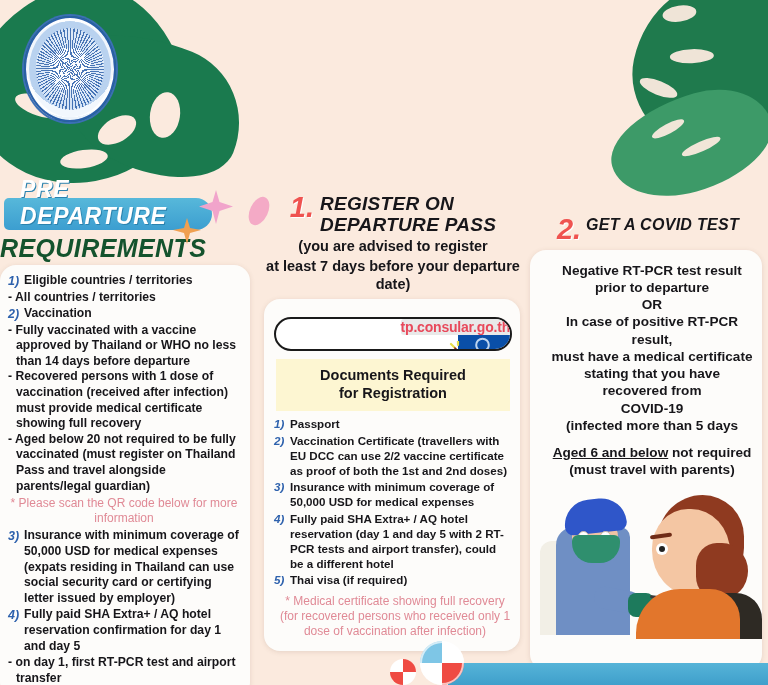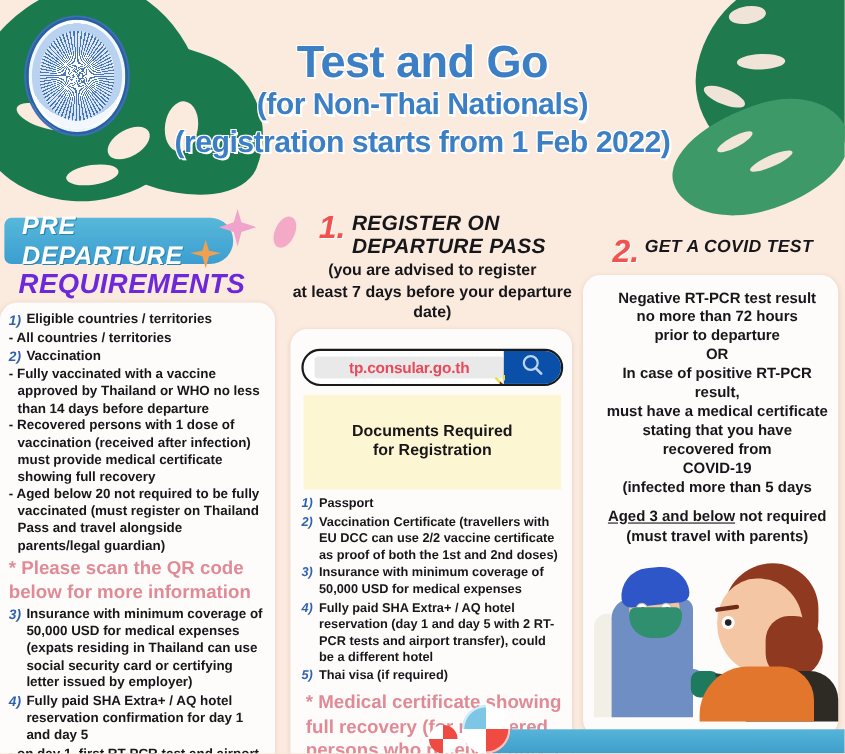--- a/index.html
+++ b/index.html
@@ -80,92 +80,92 @@
     text-shadow: 2px 2px 0 #ffffff, -1px -1px 0 #fff, 1px -1px 0 #fff, -1px 1px 0 #fff;
   }
 
   
   .col { position: absolute; top: 190px; }
   .col-left  { left: 0px;   width: 258px; }
   .col-mid   { left: 262px; width: 262px; }
   .col-right { left: 528px; width: 240px; }
 
   .banner {
-    margin: 8px 0 0 4px; width: 208px; height: 42px;
+    margin: 8px 0 0 4px; width: 208px; height: 32px;
     background: linear-gradient(180deg, #57b8da 0%, #3c9ed0 100%);
     border-radius: 8px 26px 26px 8px;
-    display: flex; align-items: center; padding-left: 16px;
+    display: flex; align-items: flex-end; padding-left: 16px;
     position: relative;
   }
   .banner-text {
     font-size: 23px; font-weight: bold; font-style: italic; color: #ffffff;
     letter-spacing: .6px;
     text-shadow: 1px 1px 0 #2b82ae;
   }
   .star { position: absolute; }
   .star svg { display: block; }
 
   .req-head {
-    text-align: center; margin: 4px 0 2px 0;
-    font-size: 25px; font-weight: bold; font-style: italic; color: #6d28d9;
+    text-align: left; margin: 4px 0 2px 0;
+    font-size: 25px; font-weight: bold; font-style: italic; color: #14532d;
     letter-spacing: .4px; padding-right: 18px;
   }
 
   .card {
     background: #fdfcfa;
     border-radius: 16px;
     box-shadow: 0 1px 5px rgba(120,90,70,.16);
   }
   .card-left  { margin: 2px 8px 0 0; padding: 8px 10px 12px 8px; }
   .card-mid   { margin: 6px 4px 0 2px; padding: 10px 8px 10px 10px; }
   .card-right { margin: 6px 6px 0 2px; padding: 12px 8px 6px 20px; min-height: 420px; }
   .li { display: flex; align-items: flex-start; margin-bottom: 1px; }
   .num {
     color: #2f62ad; font-weight: bold; font-style: italic;
     font-size: 12.5px; min-width: 16px; flex: 0 0 16px; line-height: 1.28;
   }
   .txt { font-size: 12.2px; font-weight: bold; color: #17161a; line-height: 1.28; }
   .sub { font-size: 12.2px; font-weight: bold; color: #17161a; line-height: 1.28;
          text-indent: -8px; padding-left: 8px; }
   .u { text-decoration: underline; }
-  .note-pink { color: #e08a96; font-size: 17px; font-weight: bold; line-height: 1.25; margin: 2px 0 2px 0; }
+  .note-pink { color: #e08a96; font-size: 12px; font-weight: normal; line-height: 1.25; margin: 2px 0 2px 0; text-align: center; }
 
   
   .step-head { display: flex; align-items: flex-start; justify-content: center; gap: 6px; margin-top: 4px; }
   .step-num {
     font-size: 29px; font-weight: bold; font-style: italic; color: #ef5350;
     line-height: .95; text-shadow: 1px 1px 0 #fff;
   }
   .step-title {
     font-size: 19px; font-weight: bold; font-style: italic; color: #17161a;
     line-height: 1.08; letter-spacing: .3px; text-align: left;
   }
   .step-note {
     text-align: center; font-size: 14.5px; font-weight: bold; color: #17161a;
     line-height: 1.2; margin-top: 3px;
   }
 
   .searchbar {
     position: relative; margin: 8px auto 0 auto; width: 238px; height: 34px;
     background: #ffffff; border: 2.5px solid #1a1a1a; border-radius: 18px;
-    display: flex; align-items: center; overflow: hidden;
+    display: flex; align-items: flex-end; overflow: hidden; flex-direction: column;
   }
   .search-field {
     flex: 1; height: 20px; margin-left: 10px; background: #e9e9e9; border-radius: 3px;
     display: flex; align-items: center; justify-content: center;
   }
   .search-url { font-size: 14px; font-weight: bold; color: #e8495b; letter-spacing: -.2px; }
   .search-btn {
     width: 52px; height: 100%; background: #0a4fa8;
     display: flex; align-items: center; justify-content: center;
   }
   .cursor { position: absolute; left: 170px; top: 22px; }
 
   .docbox {
-    margin: 8px 2px 6px 2px; background: #fdf6d2; padding: 25px 4px;
+    margin: 8px 2px 6px 2px; background: #fdf6d2; padding: 8px 4px;
     text-align: center;
   }
   .docbox-t { font-size: 14.5px; font-weight: bold; color: #17161a; line-height: 1.24; }
 
   .mid-li .txt, .mid-li .num { font-size: 11.6px; }
   .mid-li { margin-bottom: 2px; }
 
   
   .rstep-head { display: flex; align-items: flex-start; justify-content: center; gap: 5px; margin-top: 26px; }
   .rtext { text-align: center; font-size: 13.6px; font-weight: bold; color: #17161a; line-height: 1.27; }
@@ -221,25 +221,20 @@
     <div class="vein" style="left:10px; top:112px; width:40px; height:14px; transform:rotate(10deg);"></div>
   </div>
   <div class="leaf leaf-tr2">
     <div class="vein" style="left:46px; top:22px; width:36px; height:10px; transform:rotate(-12deg);"></div>
     <div class="vein" style="left:70px; top:48px; width:42px; height:10px; transform:rotate(-8deg);"></div>
   </div>
 
   <div class="emblem"></div>
 
 
-  <div class="title-block">
-    <div class="title-main">Test and Go</div>
-    <div class="title-sub">(for Non-Thai Nationals)</div>
-    <div class="title-sub">(registration starts from 1 Feb 2022)</div>
-  </div>
 
   <div class="col col-left">
     <div class="banner">
       <span class="banner-text">PRE DEPARTURE</span>
       <span class="star" style="left:166px; top:18px;">
         <svg width="34" height="30" viewBox="0 0 34 30">
             <path d="M17 2 L20 12 L31 14 L20 17 L17 28 L14 17 L3 14 L14 12 Z" fill="#f0a050"></path>
           </svg>
       </span>
       <span class="star" style="left:192px; top:-10px;">
@@ -358,30 +353,29 @@
 
   <div class="col col-right">
     <div class="rstep-head">
       <span class="step-num">2.</span>
       <span class="step-title" style="font-size:16px;">GET A COVID TEST</span>
     </div>
 
     <div class="card card-right">
       <div>
         <div class="rtext">Negative RT-PCR test result</div>
-        <div class="rtext">no more than 72 hours</div>
         <div class="rtext">prior to departure</div>
         <div class="rtext">OR</div>
         <div class="rtext">In case of positive RT-PCR result,</div>
         <div class="rtext">must have a medical certificate</div>
         <div class="rtext">stating that you have recovered from</div>
         <div class="rtext">COVID-19</div>
         <div class="rtext">(infected more than 5 days</div>
         <div class="rtext" style="margin-top:10px;">
-          <span class="u">Aged 3 and below</span><span> not required</span>
+          <span class="u">Aged 6 and below</span><span> not required</span>
         </div>
         <div class="rtext">(must travel with parents)</div>
       </div>
 
       <div class="illus">
         <div class="doc-gown"></div>
         <div class="doc-body"></div>
         <div class="doc-head"></div>
         <div class="doc-cap"></div>
         <div class="doc-eye" style="left:28px; top:46px;">

